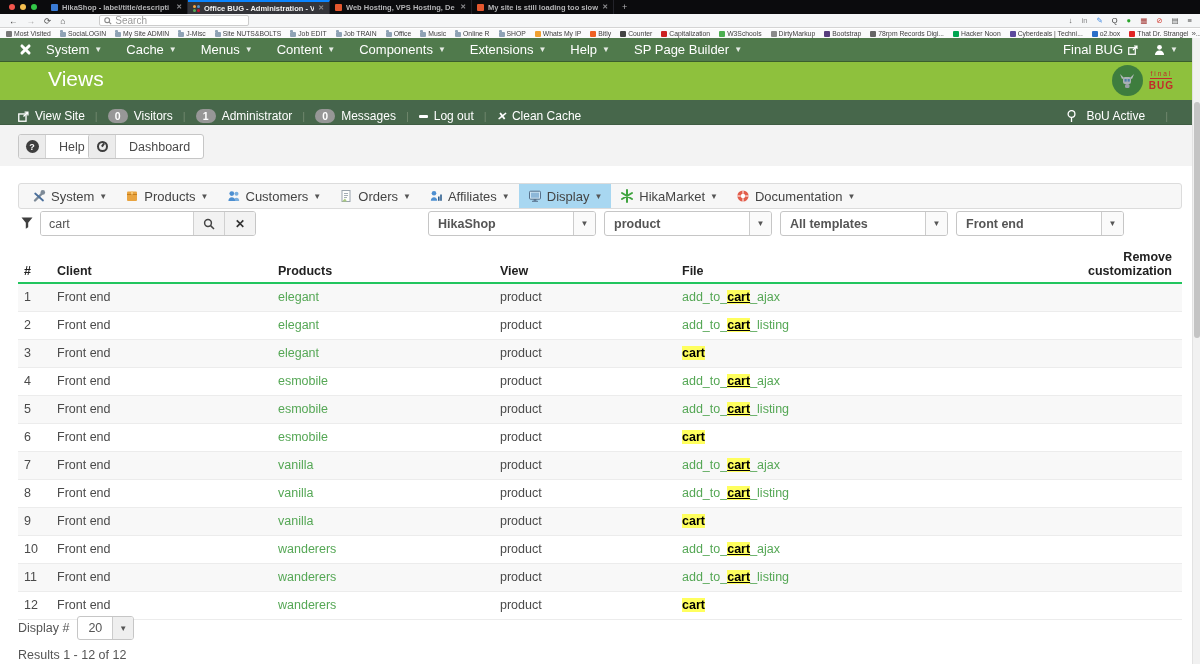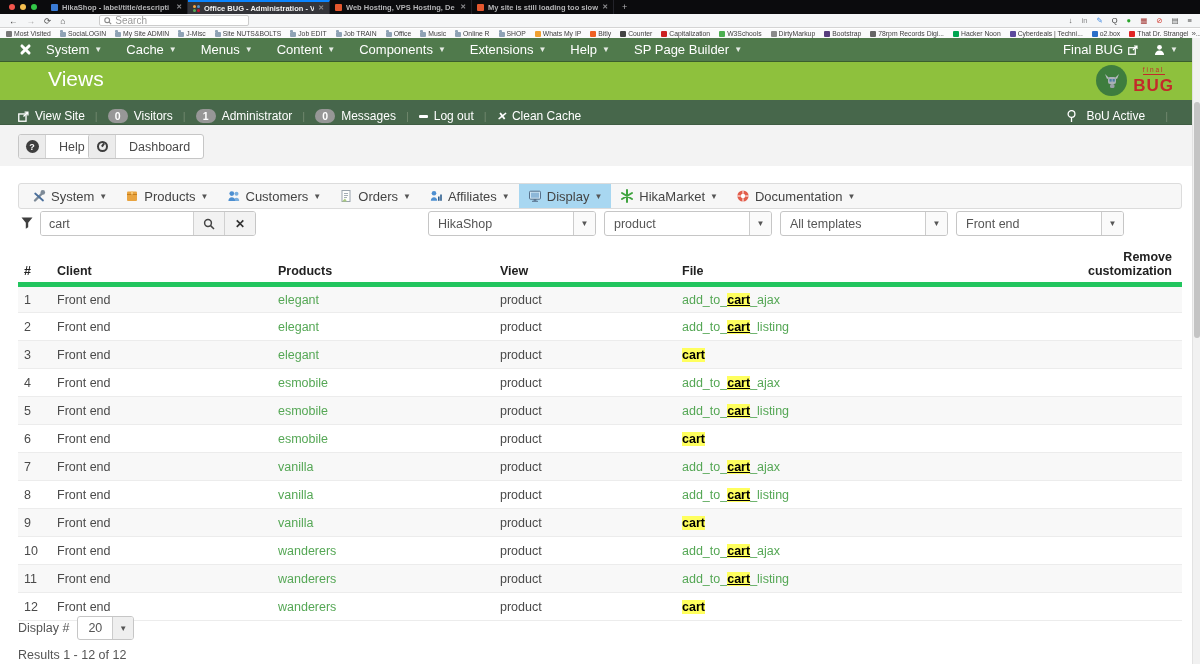--- a/index.html
+++ b/index.html
@@ -48,21 +48,21 @@
   .amenu .mi { display:flex; align-items:center; gap:5px; }
   .caret { font-size:8px; color:rgba(255,255,255,.85); }
   .adminbar .right { margin-left:auto; display:flex; align-items:center; gap:16px; padding-right:14px; font-size:13px; }
 
   .titlebar { position:absolute; top:62px; left:0; width:1192px; height:38px; background:#8ec13d; }
   .titlebar h1 { position:absolute; left:48px; top:5px; font-size:21px; font-weight:400; color:#fff; }
   .brand { position:absolute; right:18px; top:3px; display:flex; align-items:center; gap:6px; }
   .brand .bug-circle { width:31px; height:31px; border-radius:50%; background:#3e7d3e; display:flex; align-items:center; justify-content:center; }
   .brand .bname { display:flex; flex-direction:column; align-items:center; color:#c32a2a; }
   .brand .bname .f { font-size:6.5px; letter-spacing:2px; border-bottom:1.5px solid #c32a2a; padding-bottom:1px; }
-  .brand .bname .b { font-size:17px; font-weight:bold; letter-spacing:1px; margin-top:1px; }
+  .brand .bname .b { font-size:10px; font-weight:bold; letter-spacing:1px; margin-top:1px; }
 
   .statusbar { position:absolute; top:100px; left:0; width:1192px; height:32px; background:#47674b; display:flex; align-items:center; color:#fff; font-size:12px; padding:0 14px 0 18px; }
   .sitem { display:flex; align-items:center; gap:6px; }
   .ssep { color:#72896f; margin:0 10px; font-size:11px; }
   .badge { background:#979797; color:#fff; min-width:20px; height:14px; border-radius:8px; font-size:10.5px; font-weight:bold; display:flex; align-items:center; justify-content:center; padding:0 4px; }
   .minus-ic { width:9px; height:3px; background:#fff; border-radius:1px; }
   .clean-ic { font-weight:bold; font-size:11px; font-style:italic; }
   .statusbar .right { margin-left:auto; display:flex; align-items:center; gap:10px; }
 
   .toolbar { position:absolute; top:124px; left:0; width:1192px; height:42px; background:#f3f3f3; border-top:1px solid #3f5c43; }
@@ -80,26 +80,26 @@
   .hmi .caret { color:#555; }
   .hmi.active { background:#a8d7f1; }
   .hmi svg { display:block; }
 
   .filterrow { position:absolute; top:45px; left:18px; width:1164px; height:25px; }
   .funnel { position:absolute; left:2px; top:5px; }
   .searchgroup { position:absolute; left:22px; top:0; height:25px; display:flex; border:1px solid #c6c6c6; border-radius:3px; overflow:hidden; background:#fff; }
   .searchgroup input { width:152px; border:none; outline:none; font-size:12.5px; color:#555; padding:0 8px; font-family:"Liberation Sans",sans-serif; }
   .sgbtn { width:31px; background:#f2f2f2; border-left:1px solid #d0d0d0; display:flex; align-items:center; justify-content:center; font-size:12px; color:#333; font-weight:bold; }
   .fselect { position:absolute; top:0; height:25px; display:flex; border:1px solid #c6c6c6; border-radius:3px; background:#fff; overflow:hidden; }
-  .fselect .sl { flex:1 1 auto; display:flex; align-items:center; padding:0 9px; font-size:12.5px; color:#555; white-space:nowrap; }
+  .fselect .sl { flex:1 1 auto; display:flex; align-items:center; padding:0 9px; font-size:12.5px; color:#555; white-space:nowrap;font-weight:bold; }
   .fselect .sc { width:22px; border-left:1px solid #ccc; background:#fafafa; display:flex; align-items:center; justify-content:center; font-size:8px; color:#555; }
 
   table.views { position:absolute; top:84px; left:18px; width:1164px; border-collapse:collapse; table-layout:fixed; font-size:12.5px; color:#4a4a4a; }
   table.views col.c1{width:39px} table.views col.c2{width:221px} table.views col.c3{width:222px} table.views col.c4{width:182px} table.views col.c5{width:358px} table.views col.c6{width:142px}
-  table.views th { text-align:left; font-size:12.5px; font-weight:bold; color:#222; height:26px; border-bottom:5px solid #22c55e; padding:0 0 4px 0; vertical-align:bottom; }
+  table.views th { text-align:left; font-size:12.5px; font-weight:bold; color:#222; height:26px; border-bottom:2px solid #22c55e; padding:0 0 4px 0; vertical-align:bottom; }
   table.views th.first, table.views td.first { padding-left:6px; }
   table.views th.last { text-align:right; padding-right:10px; }
   table.views td { height:28px; border-bottom:1px solid #ececec; }
   table.views tbody tr:nth-child(odd) { background:#f8f8f8; }
   .green { color:#55a755; }
   .hl { background:#ffff5e; color:#000; font-weight:bold; }
   .hl.u { text-decoration:underline; }
   .hl:empty { display:none; }
 
   .pagerrow { position:absolute; top:450px; left:18px; display:flex; align-items:center; gap:8px; font-size:12.5px; color:#555; }

